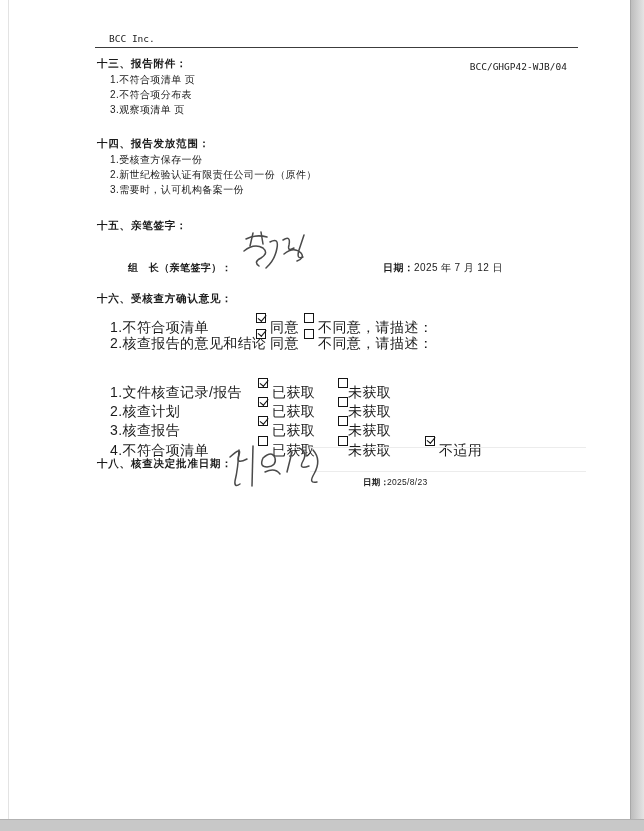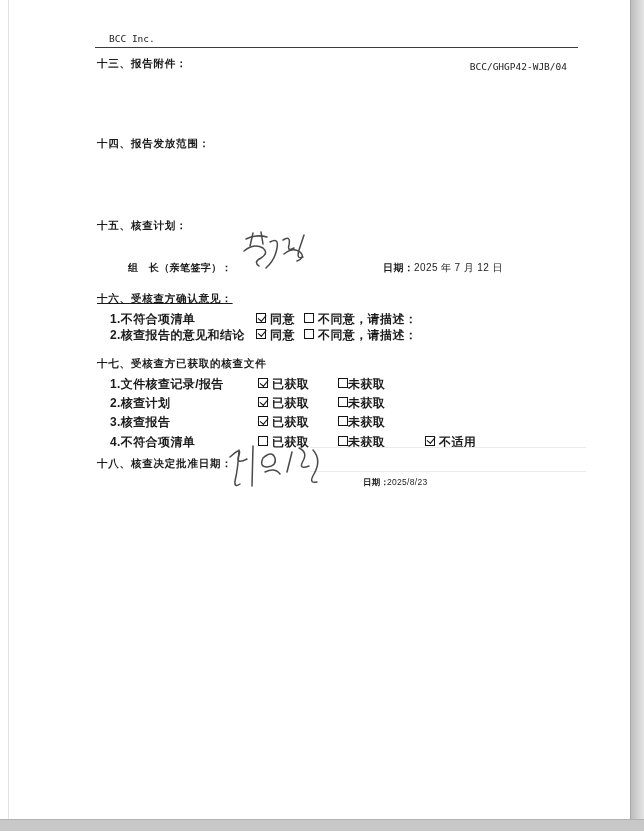--- a/index.html
+++ b/index.html
@@ -25,21 +25,21 @@
     letter-spacing:0.8px;white-space:nowrap;}
   .list{position:absolute;left:110px;}
   .li{font-size:10px;height:15px;letter-spacing:0.4px;white-space:nowrap;}
 
   .abs{position:absolute;white-space:nowrap;}
   .b{font-weight:bold;}
   .fs10{font-size:10px;letter-spacing:0.4px;}
   .fs85{font-size:8.5px;letter-spacing:0.3px;}
 
   .row16,.row17{position:absolute;left:110px;height:15px;width:475px;}
-  .row16 .t,.row17 .t{position:absolute;top:0;font-size:12px;letter-spacing:0.4px;white-space:nowrap;font-weight:bold;}
+  .row16 .t,.row17 .t{position:absolute;top:8px;font-size:14px;letter-spacing:0.4px;white-space:nowrap;}
   .cb{position:absolute;top:2px;width:8px;height:8px;border:1.1px solid #141414;background:#fff;}
   .cb.checked::after{content:"";position:absolute;left:0.5px;top:0.5px;width:6.5px;height:3.5px;
     border-left:1.3px solid #141414;border-bottom:1.3px solid #141414;
     transform:rotate(-50deg);transform-origin:center;}
 
   .sig{position:absolute;}
   .sig path{stroke:#4a4a4a;stroke-width:1.5;fill:none;stroke-linecap:round;stroke-linejoin:round;}
 
   .faint{position:absolute;left:310px;width:276px;height:1px;background:#ececec;}
 
@@ -54,57 +54,66 @@
   <div class="edge-left"></div>
   <div class="edge-right"></div>
   <div class="edge-bottom"></div>
 
   <div class="hdr">
     <span class="l">BCC Inc.</span>
     <span class="r">BCC/GHGP42-WJB/04</span>
   </div>
 
   <div class="sec-title" style="top:57px;">十三、报告附件：</div>
+  <div class="list" style="top:73px;">
+      <div class="li">1.不符合项清单 页</div>
+      <div class="li">2.不符合项分布表</div>
+      <div class="li">3.观察项清单 页</div>
+    </div>
 
   <div class="sec-title" style="top:137px;">十四、报告发放范围：</div>
+  <div class="list" style="top:153px;">
+      <div class="li">1.受核查方保存一份</div>
+      <div class="li">2.新世纪检验认证有限责任公司一份（原件）</div>
+      <div class="li">3.需要时，认可机构备案一份</div>
+    </div>
 
-  <div class="sec-title" style="top:219px;">十五、核查计划：</div>
+  <div class="sec-title" style="top:219px;">十五、亲笔签字：</div>
   <div class="abs b fs10" style="left:128px;top:261px;">组　长（亲笔签字）：</div>
   <svg class="sig" style="left:236px;top:230px;" width="82" height="45" viewBox="0 0 82 45">
     <path d="M10 9 Q20 4 31 7"></path>
     <path d="M17 3 L14 16"></path>
     <path d="M25 2 L27 14"></path>
     <path d="M8 21 Q18 13 27 18 Q33 23 25 28 Q17 32 23 36"></path>
     <path d="M34 12 Q43 7 41 18 Q39 30 30 38"></path>
     <path d="M47 10 Q55 5 53 15 Q51 22 58 18"></path>
     <path d="M48 24 Q58 16 65 23 Q69 28 61 31"></path>
     <path d="M68 5 L63 20 Q60 30 67 27"></path>
   </svg>
   <div class="abs b fs10" style="left:383px;top:261px;">日期：</div>
   <div class="abs fs10" style="left:414px;top:261px;text-align:center;">2025 年 7 月 12 日</div>
 
-  <div class="sec-title" style="top:292px;text-decoration:underline;">十六、受核查方确认意见：</div>
+  <div class="sec-title" style="top:292px;">十六、受核查方确认意见：</div>
   <div id="s16-rows" class="abs" style="left:0;top:311px;width:644px;height:35px;">
       <div class="row16" style="top: 0px;">
         <span class="t" style="left: 0px;">1.不符合项清单</span>
         <span class="cb checked" style="left: 146px;"></span>
         <span class="t" style="left: 160px;">同意</span>
         <span class="cb" style="left: 194px;"></span>
         <span class="t" style="left: 208px;">不同意，请描述：</span>
       </div>
       <div class="row16" style="top: 15.5px;">
         <span class="t" style="left: 0px; text-align: right;">2.核查报告的意见和结论</span>
         <span class="cb checked" style="left: 146px;"></span>
         <span class="t" style="left: 160px;">同意</span>
         <span class="cb" style="left: 194px;"></span>
         <span class="t" style="left: 208px;">不同意，请描述：</span>
       </div>
     </div>
 
-  <div class="sec-title" style="top:357px;">十七、受核查方已获取的核查文件</div>
   <div id="s17-rows" class="abs" style="left:0;top:376px;width:644px;height:80px;">
       <div class="row17" style="top: 0px; text-align: center;">
         <span class="t" style="left: 0px;">1.文件核查记录/报告</span>
         <span class="cb checked" style="left: 148px;"></span>
         <span class="t" style="left: 162px;">已获取</span>
         <span class="cb" style="left: 228px;"></span>
         <span class="t" style="left: 238px;">未获取</span>
       </div>
       <div class="row17" style="top: 19.2px;">
         <span class="t" style="left: 0px;">2.核查计划</span>

